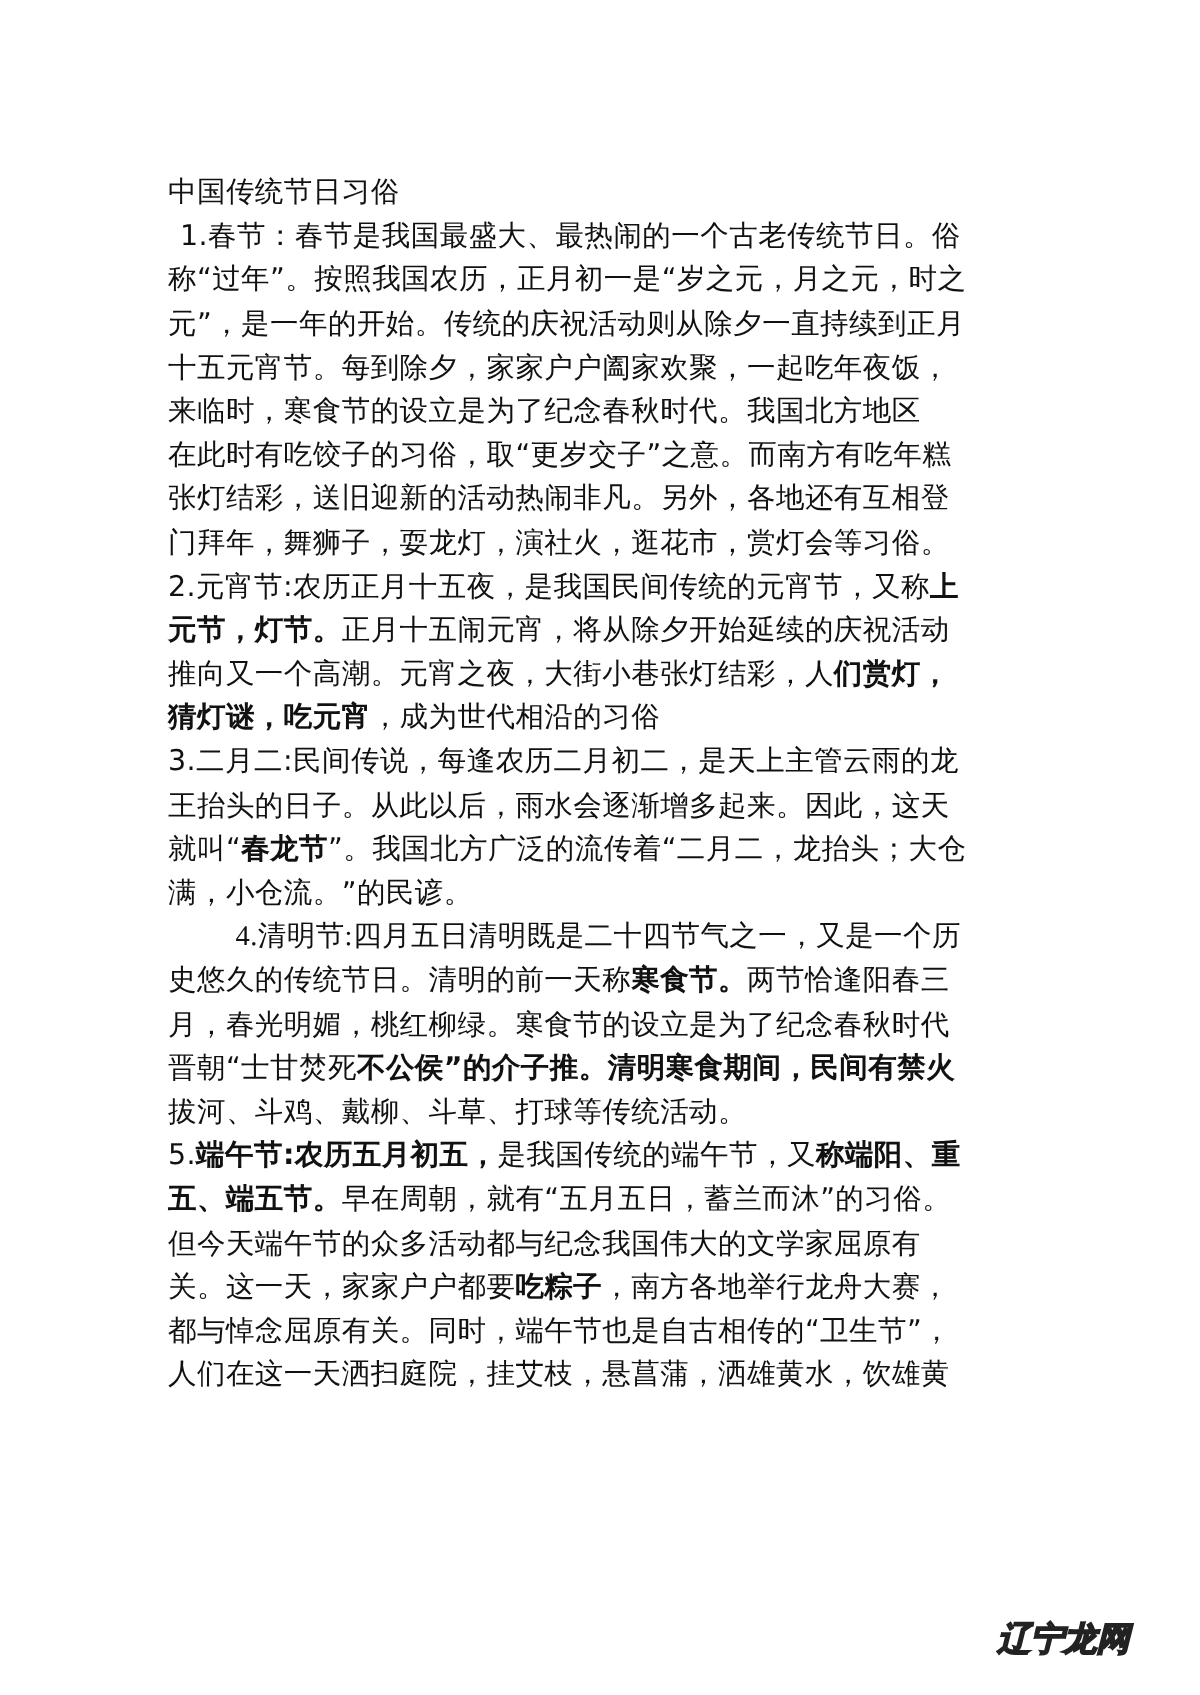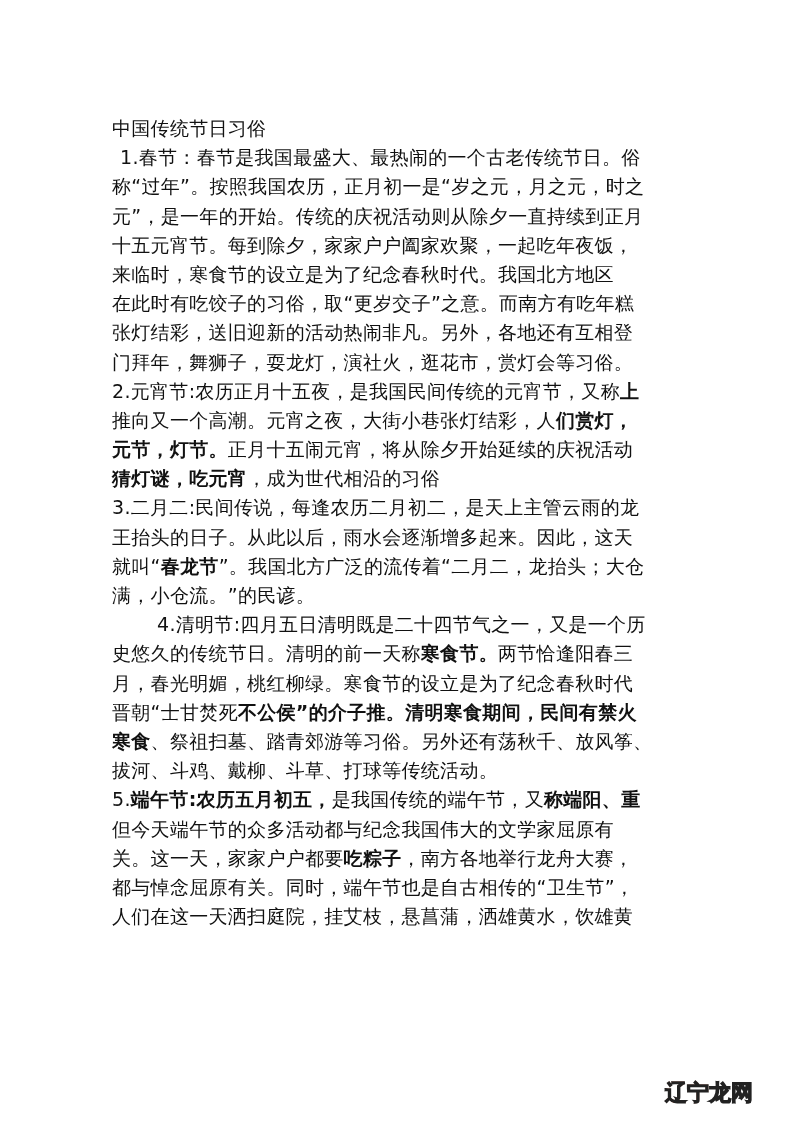--- a/index.html
+++ b/index.html
@@ -8,24 +8,24 @@
     font-family: "DejaVu Sans", "Liberation Sans", sans-serif;
     color: #111111;
   }
   .page {
     position: absolute; left: 112px; top: 90px; width: 585px;
     font-size: 19px; line-height: 29.2px; letter-spacing: 0.3px; margin-top: 24px;
   }
   .line { white-space: nowrap; height: 29.2px; }
   .b { font-weight: bold; }
   .indent1 { padding-left: 8px; }
-  .indent4 { padding-left: 45px; }
+  .indent4 { padding-left: 45px; font-family: Liberation Serif, serif; }
   .watermark {
     position: absolute; left: 665px; top: 1078px;
-    font-size: 22px; font-weight: bold; letter-spacing: 0px;
+    font-size: 22px; font-weight: bold; letter-spacing: 0px; font-style: italic;
   }
   .wm-red { color: #ff3c00; -webkit-text-stroke: 1px #222; }
   .wm-white { color: #ffffff; -webkit-text-stroke: 1.2px #222; }
 </style>
 </head>
 <body>
 
 <div class="page">
   <div class="line">中国传统节日习俗</div>
 
@@ -35,51 +35,51 @@
   <div class="line">十五元宵节。每到除夕，家家户户阖家欢聚，一起吃年夜饭，</div>
   <div class="line">来临时，寒食节的设立是为了纪念春秋时代。我国北方地区</div>
   <div class="line">在此时有吃饺子的习俗，取“更岁交子”之意。而南方有吃年糕</div>
   <div class="line">张灯结彩，送旧迎新的活动热闹非凡。另外，各地还有互相登</div>
   <div class="line">门拜年，舞狮子，耍龙灯，演社火，逛花市，赏灯会等习俗。</div>
 
   <div class="line">
     <span>2.元宵节:农历正月十五夜，是我国民间传统的元宵节，又称</span><span class="b">上</span>
   </div>
   <div class="line">
-    <span>推向又一个高潮。元宵之夜，大街小巷张灯结彩，人</span><span class="b">们赏灯，</span>
+    <span class="b">元节，灯节。</span><span>正月十五闹元宵，将从除夕开始延续的庆祝活动</span>
   </div>
   <div class="line">
-    <span class="b">元节，灯节。</span><span>正月十五闹元宵，将从除夕开始延续的庆祝活动</span>
+    <span>推向又一个高潮。元宵之夜，大街小巷张灯结彩，人</span><span class="b">们赏灯，</span>
   </div>
   <div class="line">
     <span class="b">猜灯谜，吃元宵</span><span>，成为世代相沿的习俗</span>
   </div>
 
   <div class="line">3.二月二:民间传说，每逢农历二月初二，是天上主管云雨的龙</div>
   <div class="line">王抬头的日子。从此以后，雨水会逐渐增多起来。因此，这天</div>
   <div class="line">
     <span>就叫“</span><span class="b">春龙节</span><span>”。我国北方广泛的流传着“二月二，龙抬头；大仓</span>
   </div>
   <div class="line">满，小仓流。”的民谚。</div>
 
   <div class="line indent4">4.清明节:四月五日清明既是二十四节气之一，又是一个历</div>
   <div class="line">
     <span>史悠久的传统节日。清明的前一天称</span><span class="b">寒食节。</span><span>两节恰逢阳春三</span>
   </div>
   <div class="line">月，春光明媚，桃红柳绿。寒食节的设立是为了纪念春秋时代</div>
   <div class="line">
     <span>晋朝“士甘焚死</span><span class="b">不公侯”的介子推。清明寒食期间，民间有禁火</span>
   </div>
-  <div class="line">
-    <span class="b">寒食</span><span>、祭祖扫墓、踏青郊游等习俗。另外还有荡秋千、放风筝、</span>
-  </div>
   <div class="line">拔河、斗鸡、戴柳、斗草、打球等传统活动。</div>
 
   <div class="line">
     <span>5.</span><span class="b">端午节:农历五月初五，</span><span>是我国传统的端午节，又</span><span class="b">称端阳、重</span>
+  </div>
+  <div class="line">
+    <span class="b">五、端五节。</span><span>早在周朝，就有“五月五日，蓄兰而沐”的习俗。</span>
   </div>
   <div class="line">但今天端午节的众多活动都与纪念我国伟大的文学家屈原有</div>
   <div class="line">
     <span>关。这一天，家家户户都要</span><span class="b">吃粽子</span><span>，南方各地举行龙舟大赛，</span>
   </div>
   <div class="line">都与悼念屈原有关。同时，端午节也是自古相传的“卫生节”，</div>
   <div class="line">人们在这一天洒扫庭院，挂艾枝，悬菖蒲，洒雄黄水，饮雄黄</div>
 </div>
 
 <div class="watermark">

